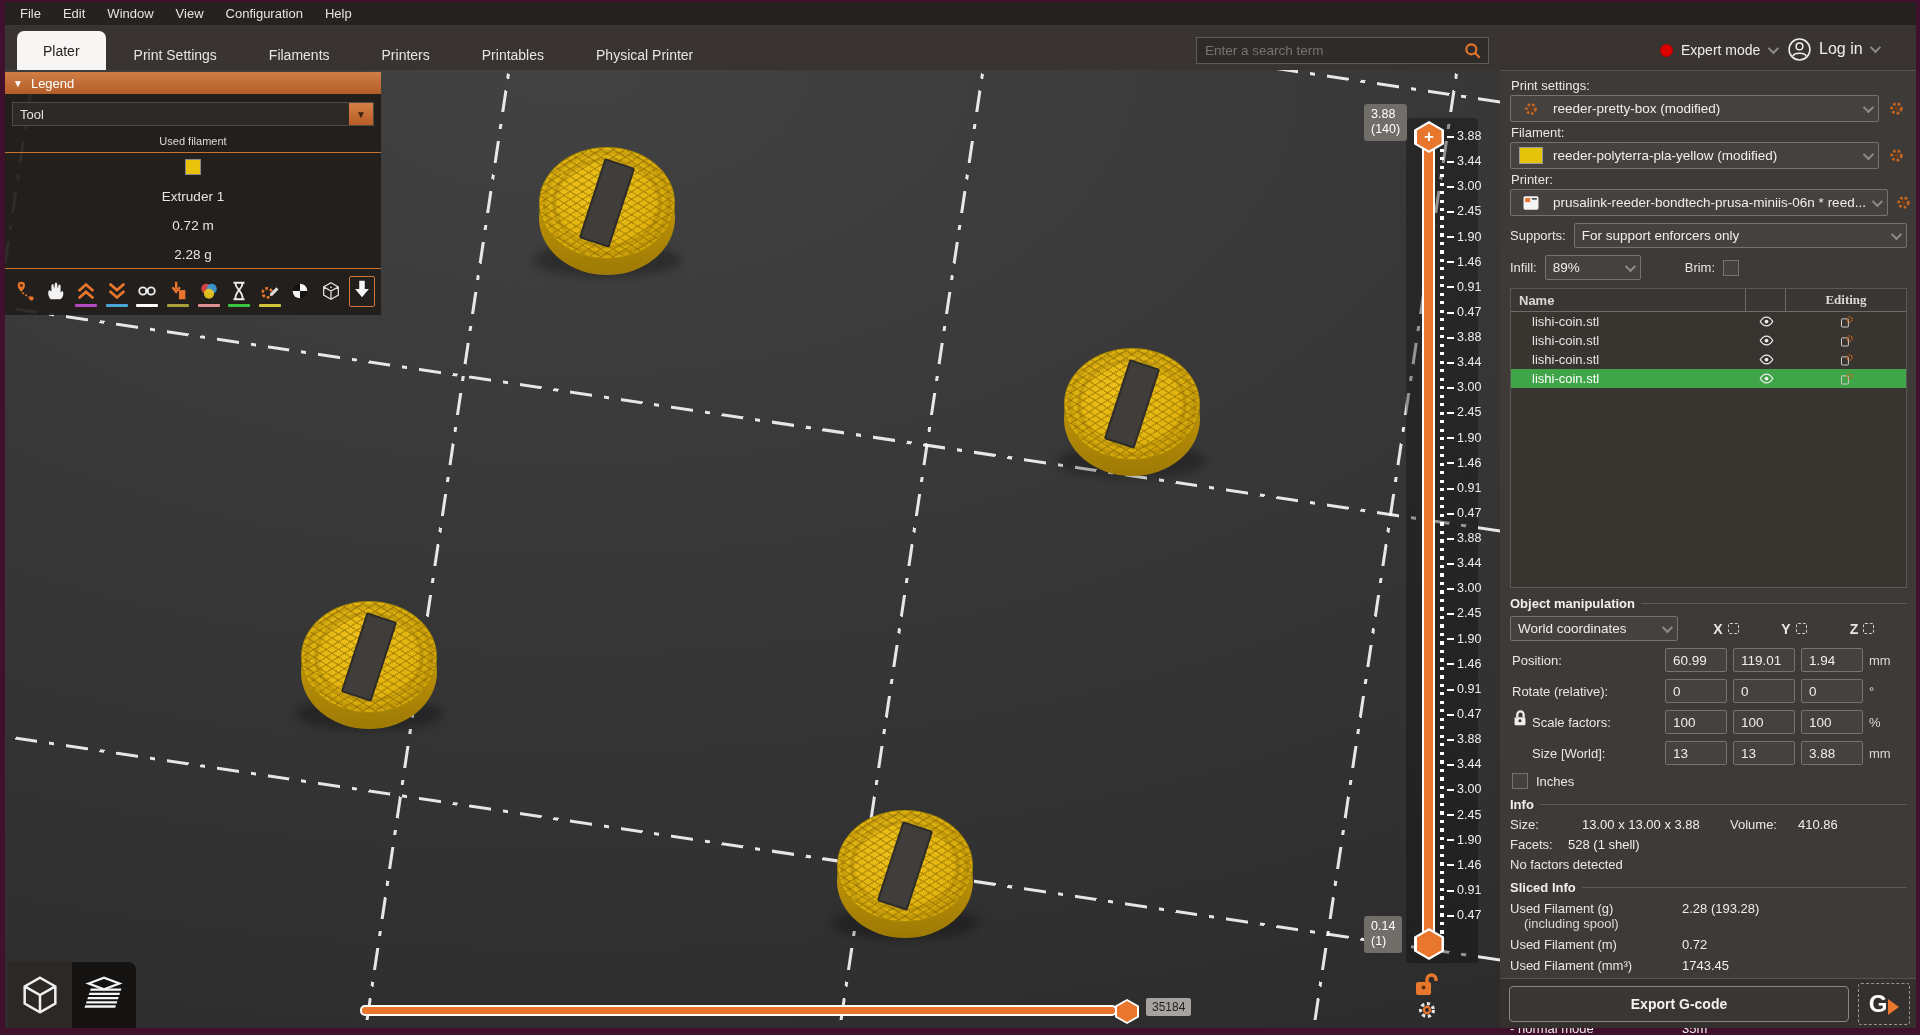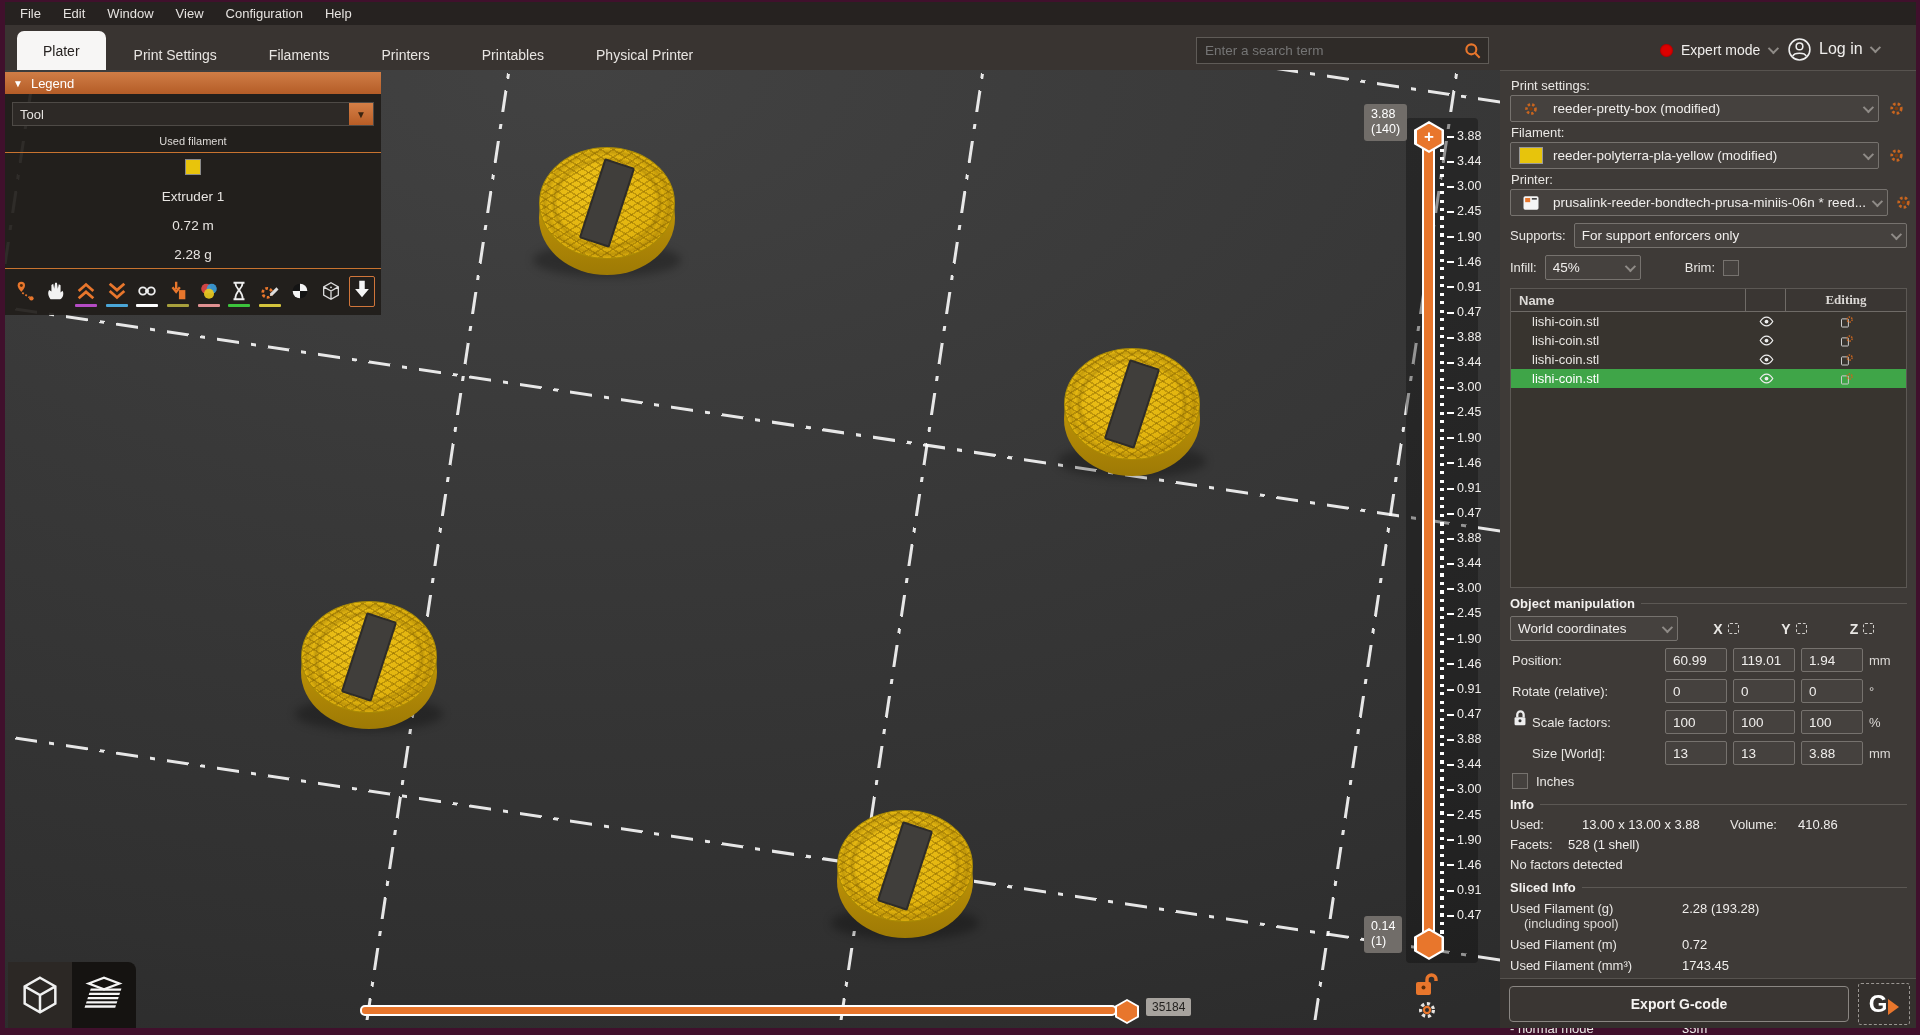--- a/index.html
+++ b/index.html
@@ -414,21 +414,21 @@
       <span>Supports:</span>
       <div class="cmb" style="height:25px">
         <span class="txt">For support enforcers only</span>
         <span class="chev"></span>
       </div>
     </div>
 
     <div class="inline-row">
       <span>Infill:</span>
       <div class="cmb small" style="width:96px;height:25px">
-        <span class="txt">45%</span>
+        <span class="txt">89%</span>
         <span class="chev"></span>
       </div>
       <span style="margin-left:36px">Brim:</span>
       <span class="checkbox"></span>
     </div>
 
     <div id="objlist">
       <div id="objlist-header">
         <span class="c-name">Name</span>
         <span class="c-eye"></span>
@@ -559,21 +559,21 @@
       </span>
       <div id="inches-row">
         <span class="checkbox"></span>
         <span>Inches</span>
       </div>
     </div>
 
     <div id="info-box">
       <div class="sect-title">Info</div>
       <div class="irow">
-        <span style="width:72px">Used:</span>
+        <span style="width:72px">Size:</span>
         <span style="width:148px; color:#f0eeec">13.00 x 13.00 x 3.88</span>
         <span style="width:68px">Volume:</span>
         <span style="color:#f0eeec">410.86</span>
       </div>
       <div class="irow">
         <span style="width:58px">Facets:</span>
         <span style="color:#f0eeec">528 (1 shell)</span>
       </div>
       <div class="irow">
         <span>No factors detected</span>

